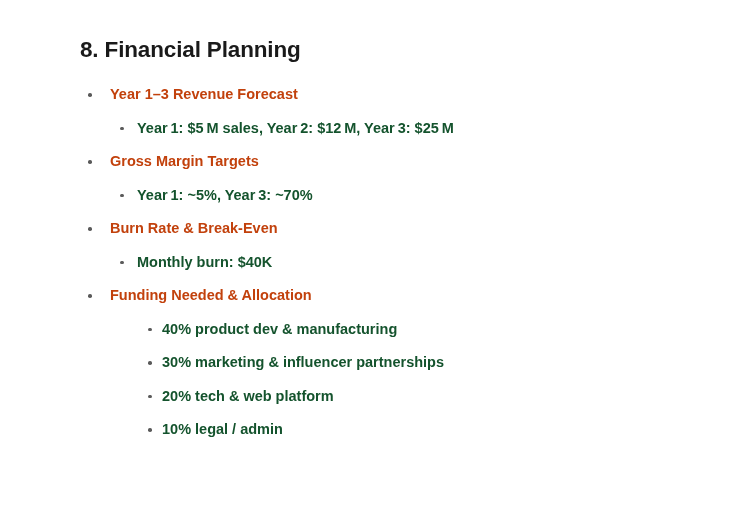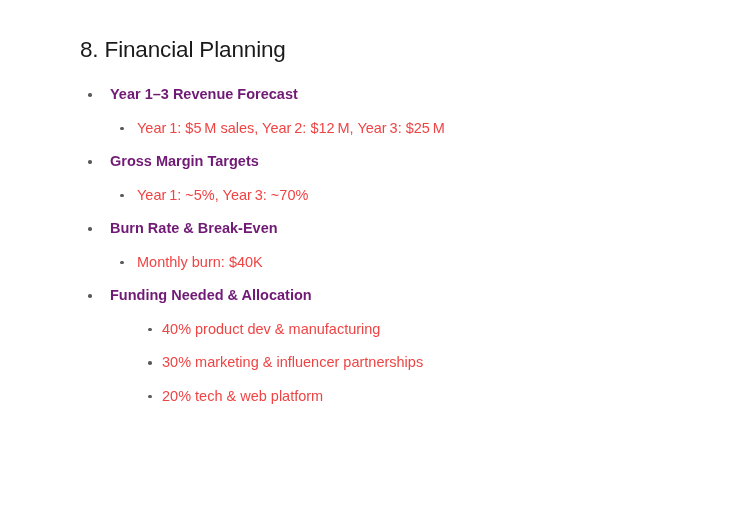--- a/index.html
+++ b/index.html
@@ -22,21 +22,21 @@
     background: #ffffff;
     box-sizing: border-box;
     padding: 0;
   }
 
   .doc-heading {
     position: absolute;
     left: 80px;
     top: 36px;
     font-size: 22.5px;
-    font-weight: 400;
+    font-weight: 700;
     color: #1a1a1a;
     letter-spacing: -0.15px;
     line-height: 1.25;
     white-space: nowrap;
   }
 
   
   .outline {
     position: absolute;
     left: 0;
@@ -79,25 +79,25 @@
   .lvl1 > .row-text { left: 110px; }
   
   .lvl2 > .bullet { left: 120px; }
   .lvl2 > .row-text { left: 137px; }
   
   .lvl3 > .bullet { left: 148px; }
   .lvl3 > .row-text { left: 162px; }
 
   .strong {
     font-weight: 700;
-    color: #701a75;
+    color: #c2410c;
   }
   .normal {
-    font-weight: 400;
-    color: #ef4444;
+    font-weight: 700;
+    color: #14532d;
   }
 </style>
 </head>
 <body>
 
 <div class="page">
 
   <div class="doc-heading">8. Financial Planning</div>
 
   <ul class="outline" id="outline-list">
@@ -134,15 +134,19 @@
         <span class="row-text normal">40% product dev &amp; manufacturing</span>
       </li>
       <li class="row lvl3">
         <span class="bullet"></span>
         <span class="row-text normal">30% marketing &amp; influencer partnerships</span>
       </li>
       <li class="row lvl3">
         <span class="bullet"></span>
         <span class="row-text normal">20% tech &amp; web platform</span>
       </li>
+      <li class="row lvl3">
+        <span class="bullet"></span>
+        <span class="row-text normal">10% legal / admin</span>
+      </li>
     </ul>
 
 </div>
 
 </body></html>

